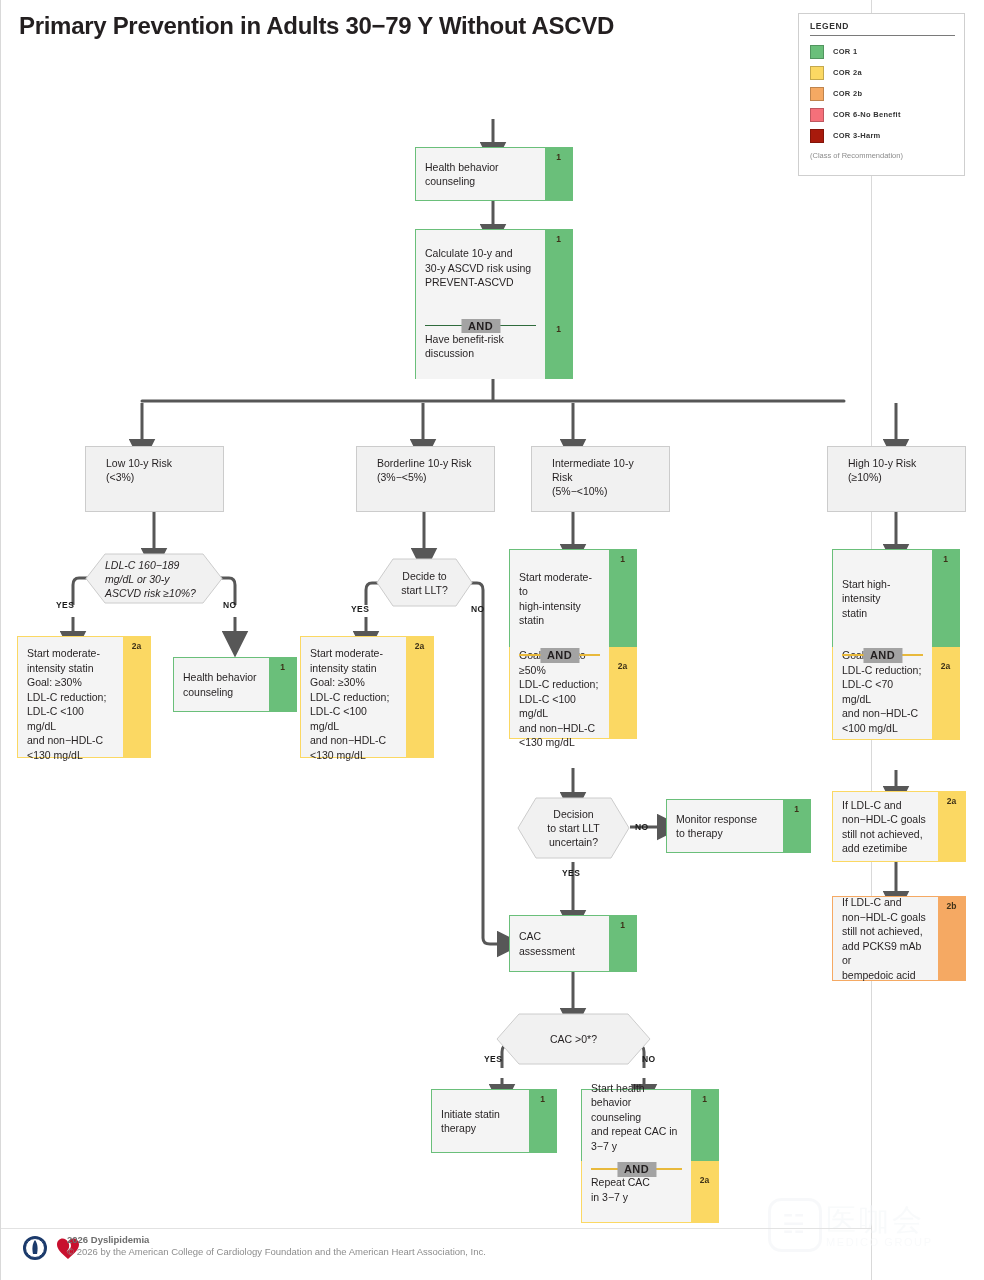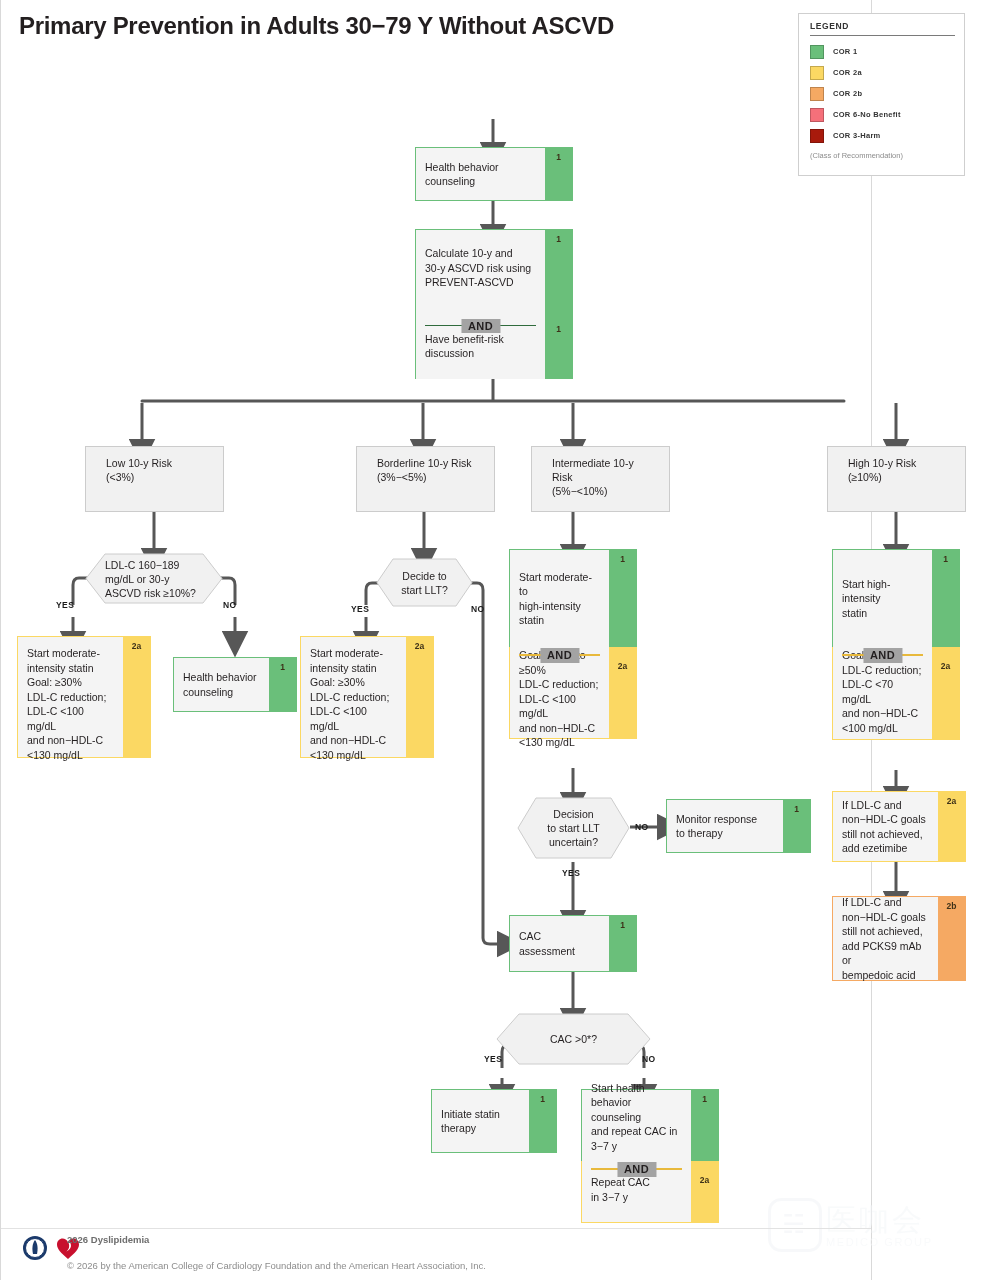--- a/index.html
+++ b/index.html
@@ -100,21 +100,21 @@
   
   .yn{position:absolute;font-size:8.5px;font-weight:bold;letter-spacing:.4px;color:#1a1a1a;}
 
   
   #wires{position:absolute;left:0;top:0;width:984px;height:1280px;pointer-events:none;}
 
   
   #footer{position:absolute;left:0;right:0;top:1228px;height:52px;border-top:1px solid #e2e2e2;}
   #footer .ftxt{position:absolute;left:66px;top:5px;}
   #footer .f1{font-size:9.5px;font-weight:bold;color:#6d6d6d;}
-  #footer .f2{font-size:9.5px;color:#8d8d8d;margin-top:15px;}
+  #footer .f2{font-size:9.5px;color:#8d8d8d;margin-top:1px;}
   .logo{position:absolute;top:6px;}
 
   
   #wm{position:absolute;left:763px;top:1192px;width:210px;height:72px;opacity:.55;}
   #wm .wmbox{position:absolute;left:4px;top:6px;width:48px;height:48px;border:3px solid #f2f4f6;border-radius:13px;}
   #wm .wmc{position:absolute;left:18px;top:17px;font-size:26px;color:#f2f4f6;font-family:"DejaVu Sans",sans-serif;}
   #wm .wmt{position:absolute;left:62px;top:8px;font-size:30px;color:#f4f6f8;letter-spacing:3px;font-family:"DejaVu Sans",sans-serif;}
   #wm .wms{position:absolute;left:62px;top:44px;font-size:11px;color:#f4f6f8;letter-spacing:1.6px;}
 </style>
 </head>
@@ -263,21 +263,21 @@
   </div>
   <div class="node plain" style="left:826px;top:446px;width:139px;height:66px;">
     <div>High 10-y Risk</div>
     <div>(≥10%)</div>
   </div>
 
   <div class="hex" style="left:84px;top:553px;width:138px;height:51px;">
     <svg width="138" height="51">
       <polygon points="20,1 118,1 137,25.5 118,50 20,50 1,25.5" fill="#f1f1f1" stroke="#cccccc" stroke-width="1"></polygon>
     </svg>
-    <div class="htx" style="padding-left:20px;">
+    <div class="htx" style="padding-left:20px;font-style:italic;">
       <div>LDL-C 160−189</div>
       <div>mg/dL or 30-y</div>
       <div>ASCVD risk ≥10%?</div>
     </div>
   </div>
   <div class="yn" style="left:55px;top:600px;">YES</div>
   <div class="yn" style="left:222px;top:600px;">NO</div>
 
   <div class="cor yellow" style="position:absolute;left:16px;top:636px;width:134px;height:122px;">
     <div class="body" style="justify-content:flex-start;padding-top:9px;">

